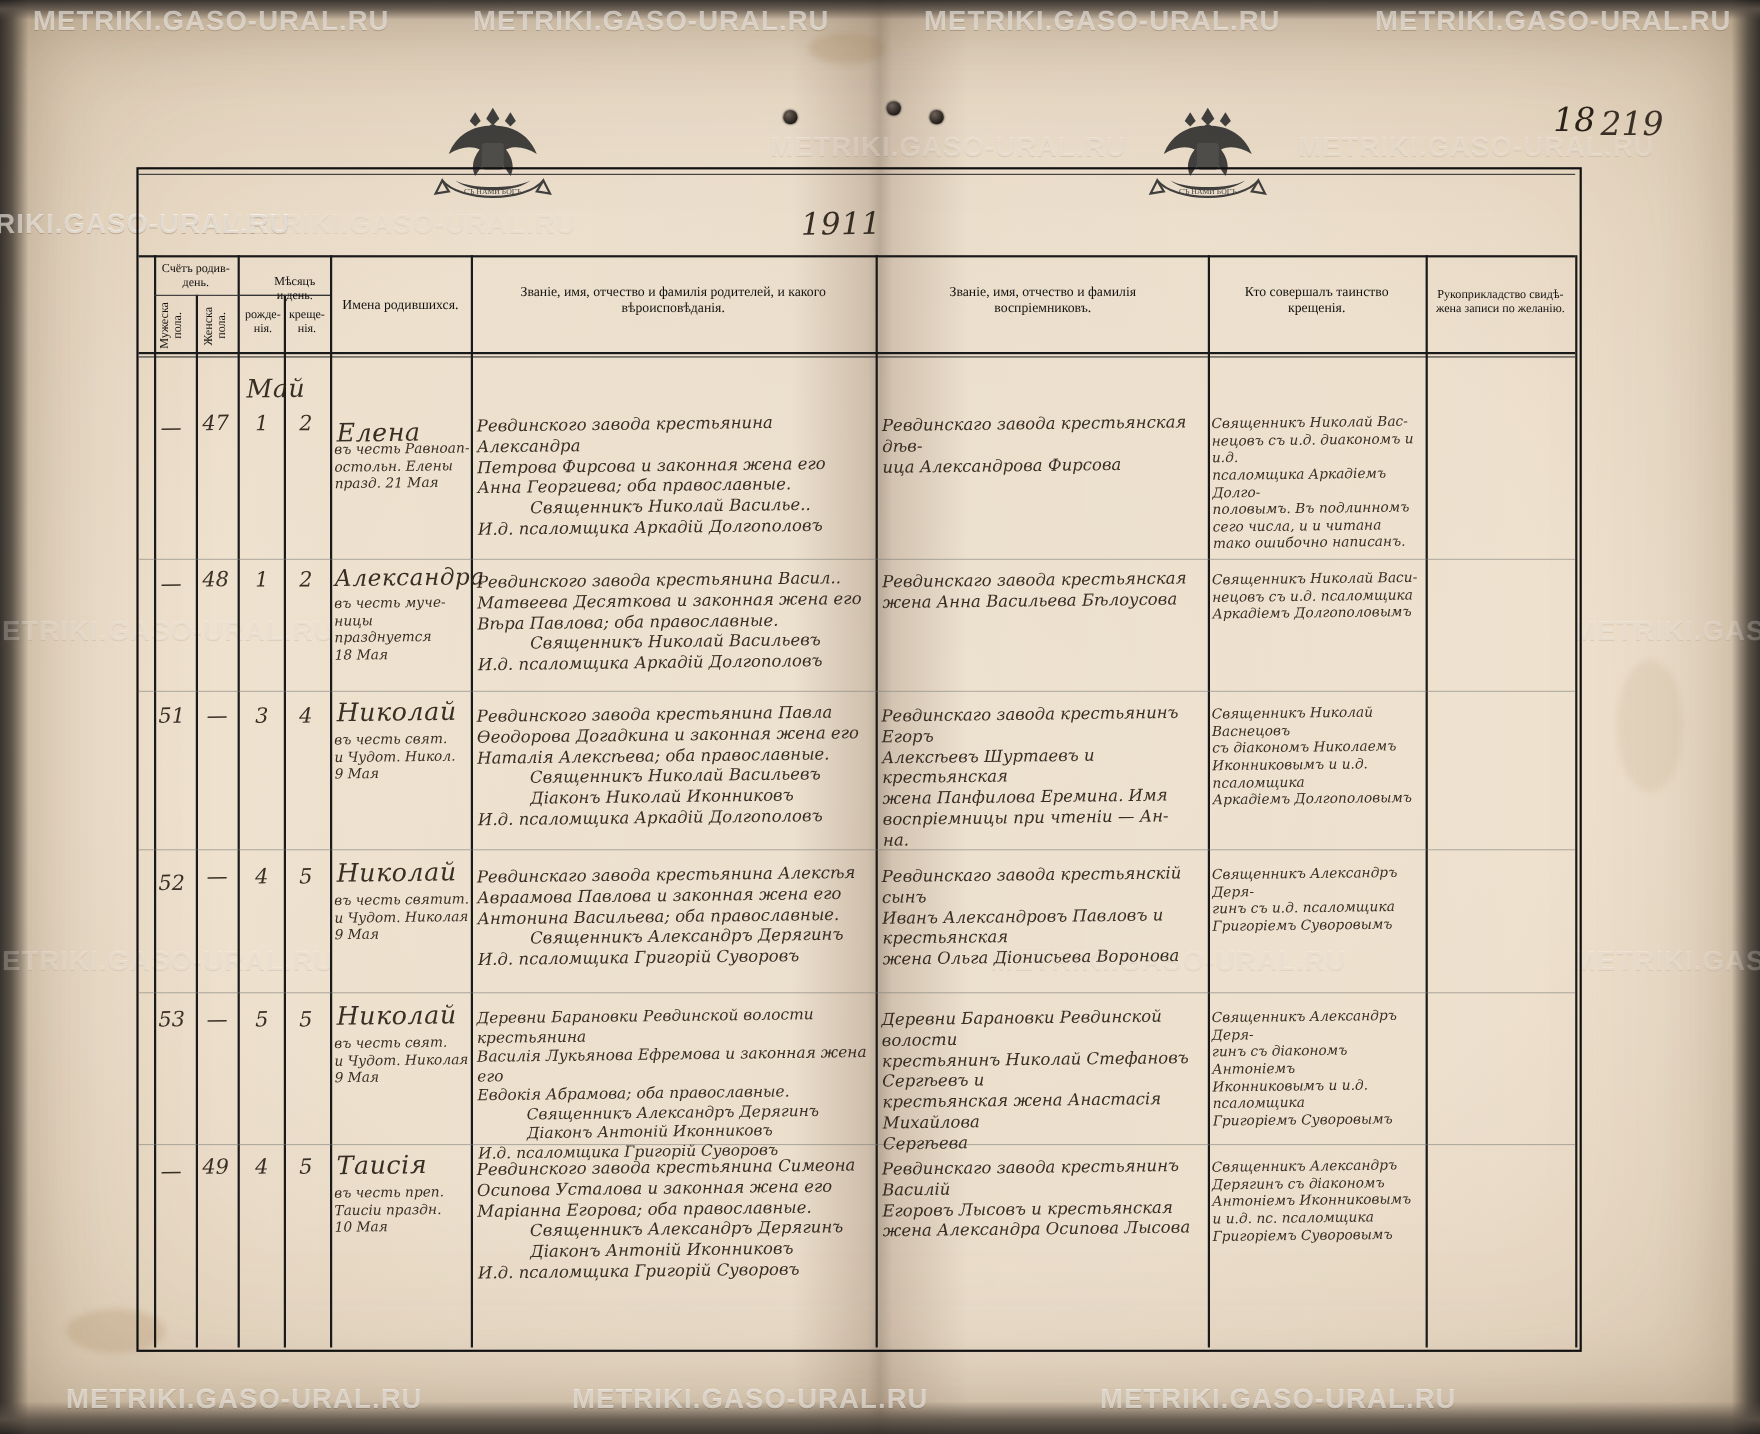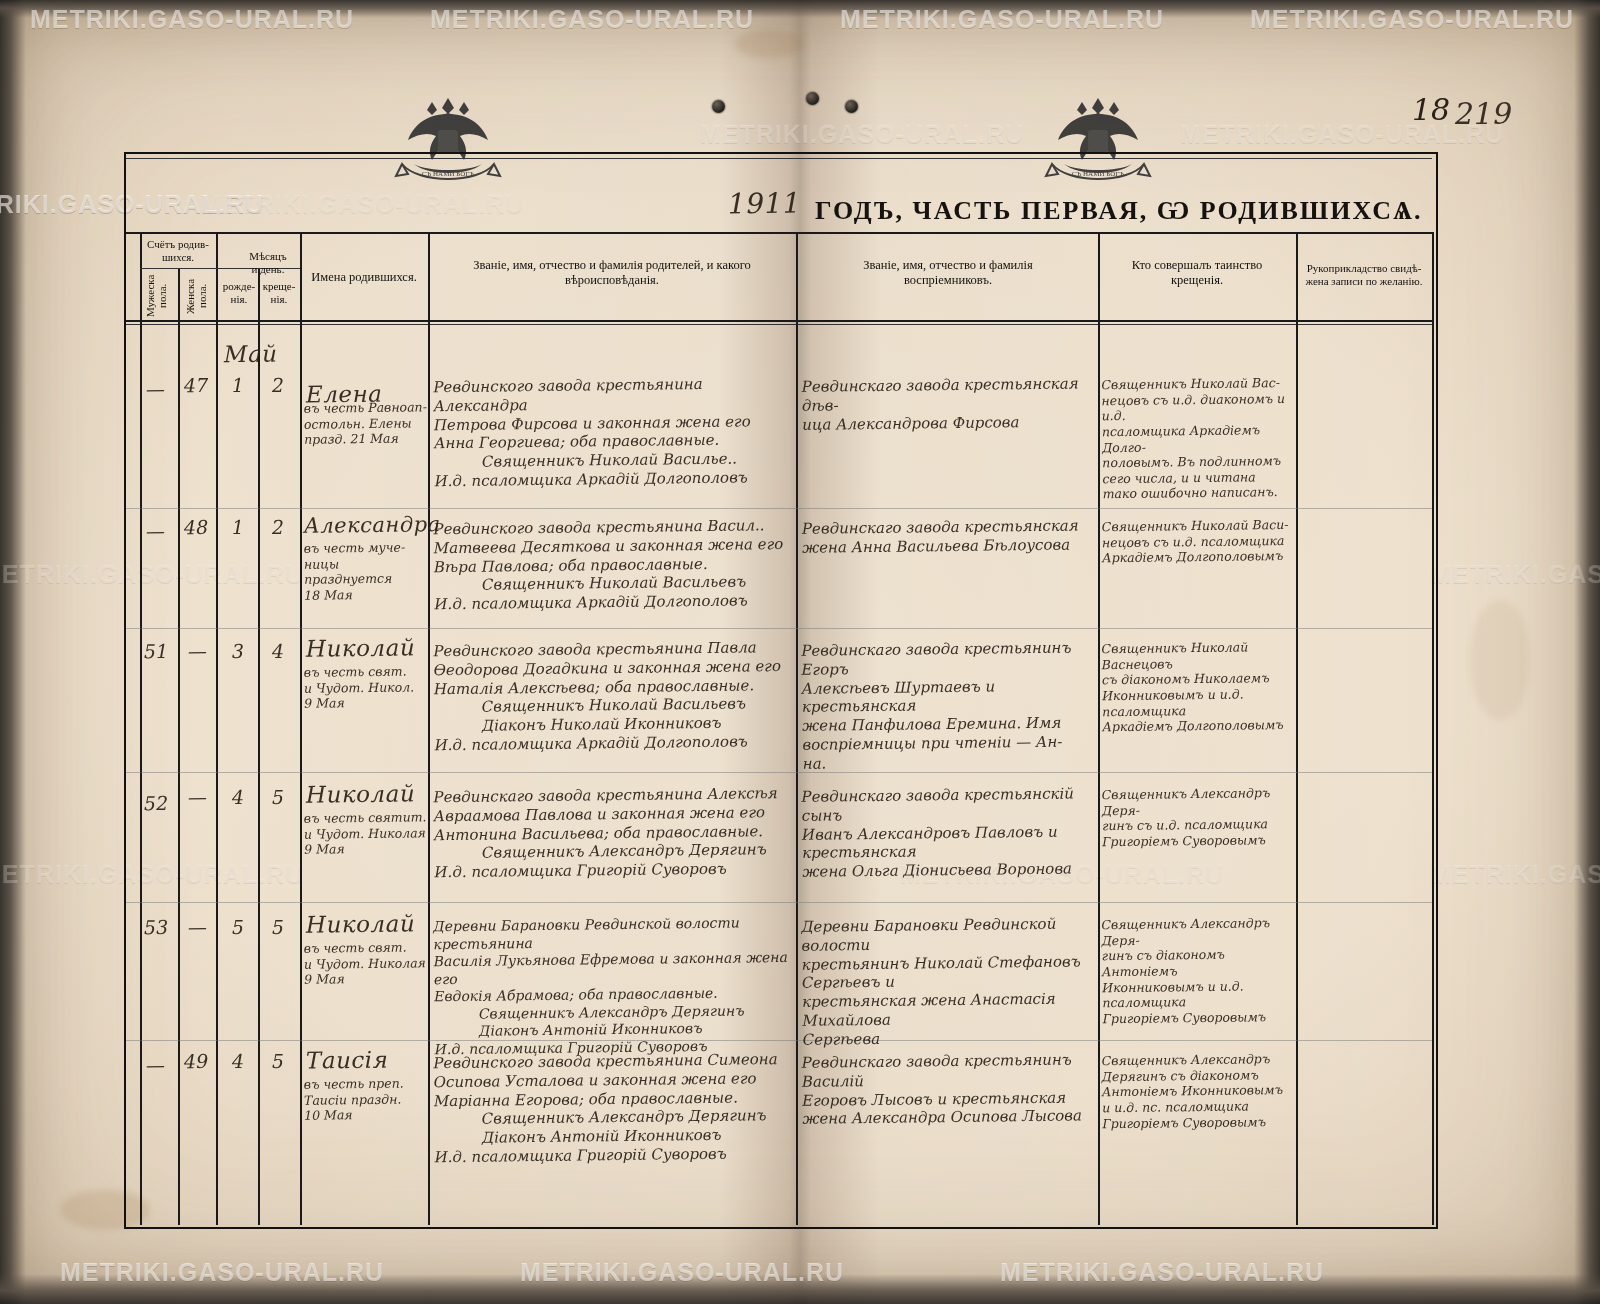--- a/index.html
+++ b/index.html
@@ -128,21 +128,20 @@
       <path d="M14 92 l-6 12 12 -2z"></path>
         <path d="M106 92 l6 12 -12 -2z"></path>
     </g>
     <text x="60" y="104" font-size="7" text-anchor="middle" fill="#2a2a2a" font-family="Liberation Serif, serif">СЪ НАМИ БОГЪ</text>
   </svg>
 
   <div class="pagenum" style="left:1412px;top:92px;font-size:30px;">18</div>
   <div class="pagenum" style="left:1455px;top:96px;font-size:30px;color:#3a3026;">219</div>
 
   <div class="hand big" style="left:728px;top:186px;font-size:28px;">1911</div>
-  <div class="hdr title" style="left:815px;top:196px;">ГОДЪ, ЧАСТЬ ПЕРВАЯ, Ѡ РОДИВШИХСѦ.</div>
 
   <div class="frame" style="left:124px;top:152px;width:1310px;height:1073px;"></div>
   <div class="hline" style="left:126px;top:158px;width:1306px;height:1px;background:#333;"></div>
   <div class="hline" style="left:126px;top:232px;width:1306px;"></div>
   <div class="hline" style="left:126px;top:320px;width:1306px;"></div>
   <div class="hline" style="left:126px;top:324px;width:1306px;height:1px;background:#333;"></div>
 
   <div class="vline" style="left:140px;top:232px;height:993px;"></div>
   <div class="vline" style="left:178px;top:268px;height:957px;"></div>
   <div class="vline" style="left:216px;top:232px;height:993px;"></div>
@@ -151,21 +150,21 @@
   <div class="vline" style="left:428px;top:232px;height:993px;"></div>
   <div class="vline" style="left:796px;top:232px;height:993px;"></div>
   <div class="vline" style="left:1098px;top:232px;height:993px;"></div>
   <div class="vline" style="left:1296px;top:232px;height:993px;"></div>
   <div class="vline" style="left:1432px;top:232px;height:993px;"></div>
 
   <div class="hline" style="left:140px;top:268px;width:160px;height:1px;background:#333;"></div>
   <div class="hline" style="left:216px;top:268px;width:84px;height:1px;background:#333;"></div>
 
   <div class="hdr colhdr small" style="left:140px;top:238px;width:76px;white-space:pre-line;">Счётъ родив-
-шихся.</div>
+день.</div>
   <div class="hdr colhdr small" style="left:216px;top:250px;width:104px;white-space:pre-line;">Мѣсяцъ
 и день.</div>
   <div class="hdr vert" style="left:144px;top:272px;height:48px;">Мужеска
 пола.</div>
   <div class="hdr vert" style="left:184px;top:272px;height:48px;">Женска
 пола.</div>
   <div class="hdr colhdr small" style="left:220px;top:280px;width:38px;white-space:pre-line;">рожде-
 нія.</div>
   <div class="hdr colhdr small" style="left:260px;top:280px;width:38px;white-space:pre-line;">креще-
 нія.</div>

